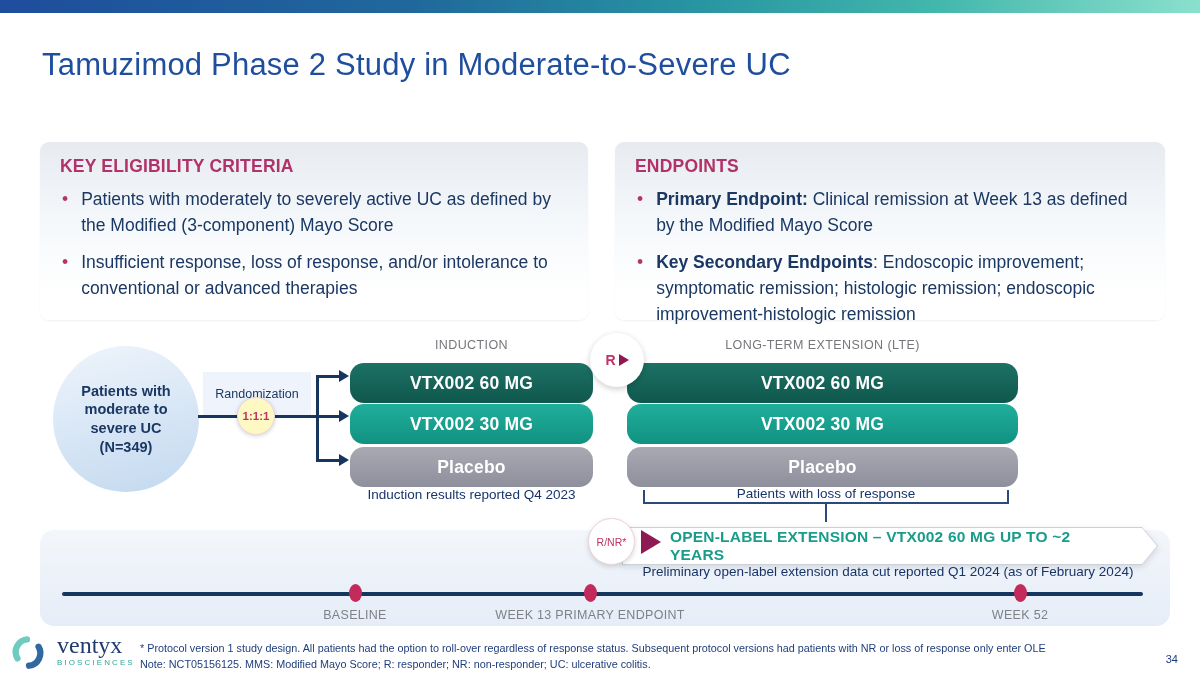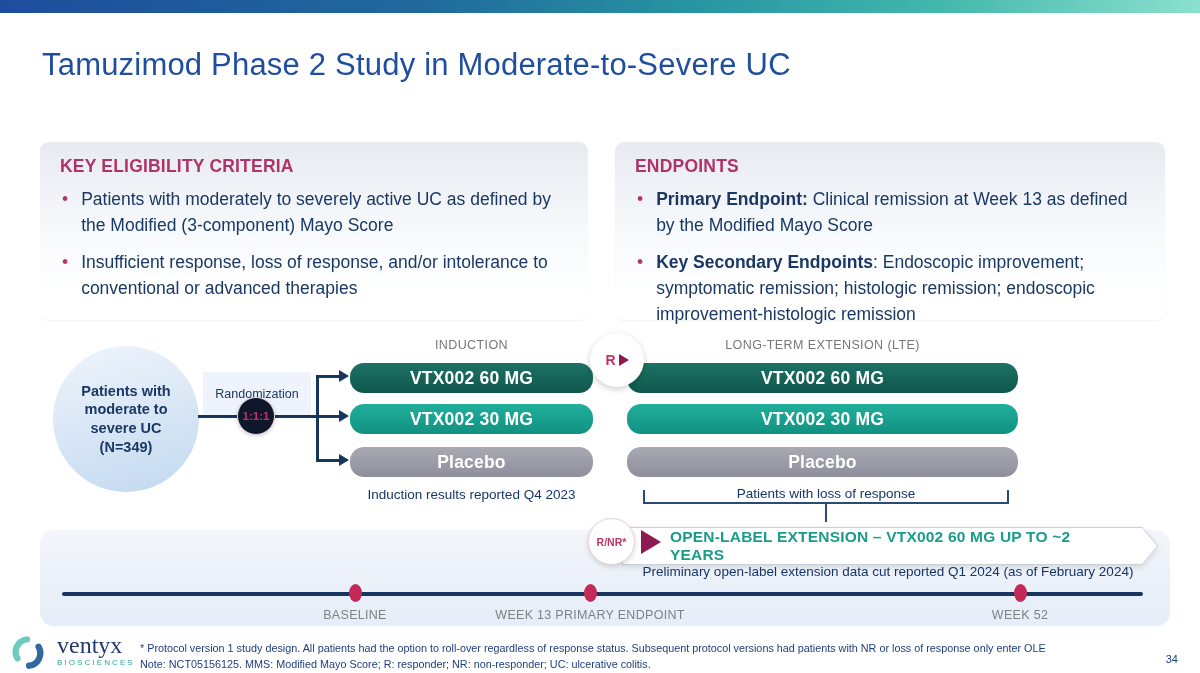--- a/index.html
+++ b/index.html
@@ -33,52 +33,52 @@
     color:#1A3863; font-weight:700; font-size:14.5px; line-height:1.28; text-align:center; }
 
   .rand-label { position:absolute; left:203px; top:372px; width:108px; text-align:center;
     font-size:12.5px; color:#1A3863; background:#EFF4FC; padding:15px 0; }
 
   .nline { position:absolute; background:#16355F; }
   .arrowhead { position:absolute; width:0; height:0;
     border-left:10px solid #16355F; border-top:6px solid transparent; border-bottom:6px solid transparent; }
 
   .ratio-badge { position:absolute; left:237px; top:397px; width:38px; height:38px; border-radius:50%;
-    background:#0f172a; border:1px solid #EAD6DF; box-shadow:0 1px 4px rgba(0,0,0,0.18);
+    background:#fef9c3; border:1px solid #EAD6DF; box-shadow:0 1px 4px rgba(0,0,0,0.18);
     display:flex; align-items:center; justify-content:center; color:#C03366; font-weight:700; font-size:11.5px; }
 
   .phase-label { position:absolute; top:338px; font-size:12.5px; color:#75777B; letter-spacing:0.4px; text-align:center; }
   .phase-induction { left:350px; width:243px; }
   .phase-lte { left:627px; width:391px; }
 
   .r-badge { position:absolute; left:590px; top:333px; width:54px; height:54px; border-radius:50%;
     background:#fff; box-shadow:0 2px 6px rgba(0,0,0,0.2); z-index:6;
     display:flex; align-items:center; justify-content:center; gap:3px; }
   .r-badge .r-text { color:#C03366; font-weight:700; font-size:14px; }
   .play-small { width:0; height:0; border-left:10px solid #8E1A52; border-top:6px solid transparent; border-bottom:6px solid transparent; }
 
-  .pill { position:absolute; height:30px; border-radius:14px; color:#fff; font-weight:700; font-size:17.5px;
+  .pill { position:absolute; height:40px; border-radius:14px; color:#fff; font-weight:700; font-size:17.5px;
     display:flex; align-items:center; justify-content:center; letter-spacing:0.2px; }
   .pill-dark { background:linear-gradient(180deg,#1D7265 0%,#0F574D 100%); }
   .pill-teal { background:linear-gradient(180deg,#20AF9B 0%,#129181 100%); }
   .pill-gray { background:linear-gradient(180deg,#A8A9B2 0%,#8E8F9C 100%); }
   .col-induction { left:350px; width:243px; }
   .col-lte { left:627px; width:391px; }
   .row1 { top:363px; } .row2 { top:404px; } .row3 { top:447px; }
 
   .induction-note { position:absolute; left:330px; top:487px; width:283px; text-align:center; font-size:13.5px; color:#17356B; }
 
   .bracket { position:absolute; left:643px; top:490px; width:366px; height:14px;
     border-left:2px solid #2B4A7A; border-right:2px solid #2B4A7A; border-bottom:2px solid #2B4A7A; }
   .bracket-stem { position:absolute; left:825px; top:504px; width:2px; height:18px; background:#2B4A7A; }
   .loss-label { position:absolute; left:643px; top:486px; width:366px; text-align:center; font-size:13.5px; color:#17356B; }
 
   .rnr-badge { position:absolute; left:588px; top:518px; width:47px; height:47px; border-radius:50%;
     background:#fff; border:1px solid #EBD2DC; box-shadow:0 2px 5px rgba(0,0,0,0.15); z-index:6;
-    display:flex; align-items:center; justify-content:center; color:#C03366; font-weight:700; font-size:10.5px; }
+    display:flex; align-items:center; justify-content:center; color:#C03366; font-weight:400; font-size:10.5px; }
 
   .ole-banner { position:absolute; left:622px; top:527px; width:536px; height:38px; z-index:4;
     filter:drop-shadow(0 2px 3px rgba(0,0,0,0.12)); }
   .ole-outer { position:absolute; inset:0; background:#CBD1D9;
     clip-path:polygon(0 0, calc(100% - 16px) 0, 100% 50%, calc(100% - 16px) 100%, 0 100%); }
   .ole-inner { position:absolute; inset:1px; background:#fff;
     clip-path:polygon(0 0, calc(100% - 15px) 0, 100% 50%, calc(100% - 15px) 100%, 0 100%); }
   .ole-text { position:absolute; inset:0; display:flex; align-items:center; justify-content:center;
     padding:0 40px 0 48px; color:#1A9C8B; font-weight:700; font-size:15.5px; letter-spacing:0.2px; }
   .ole-play { position:absolute; left:641px; top:530px; width:0; height:0; z-index:5;

